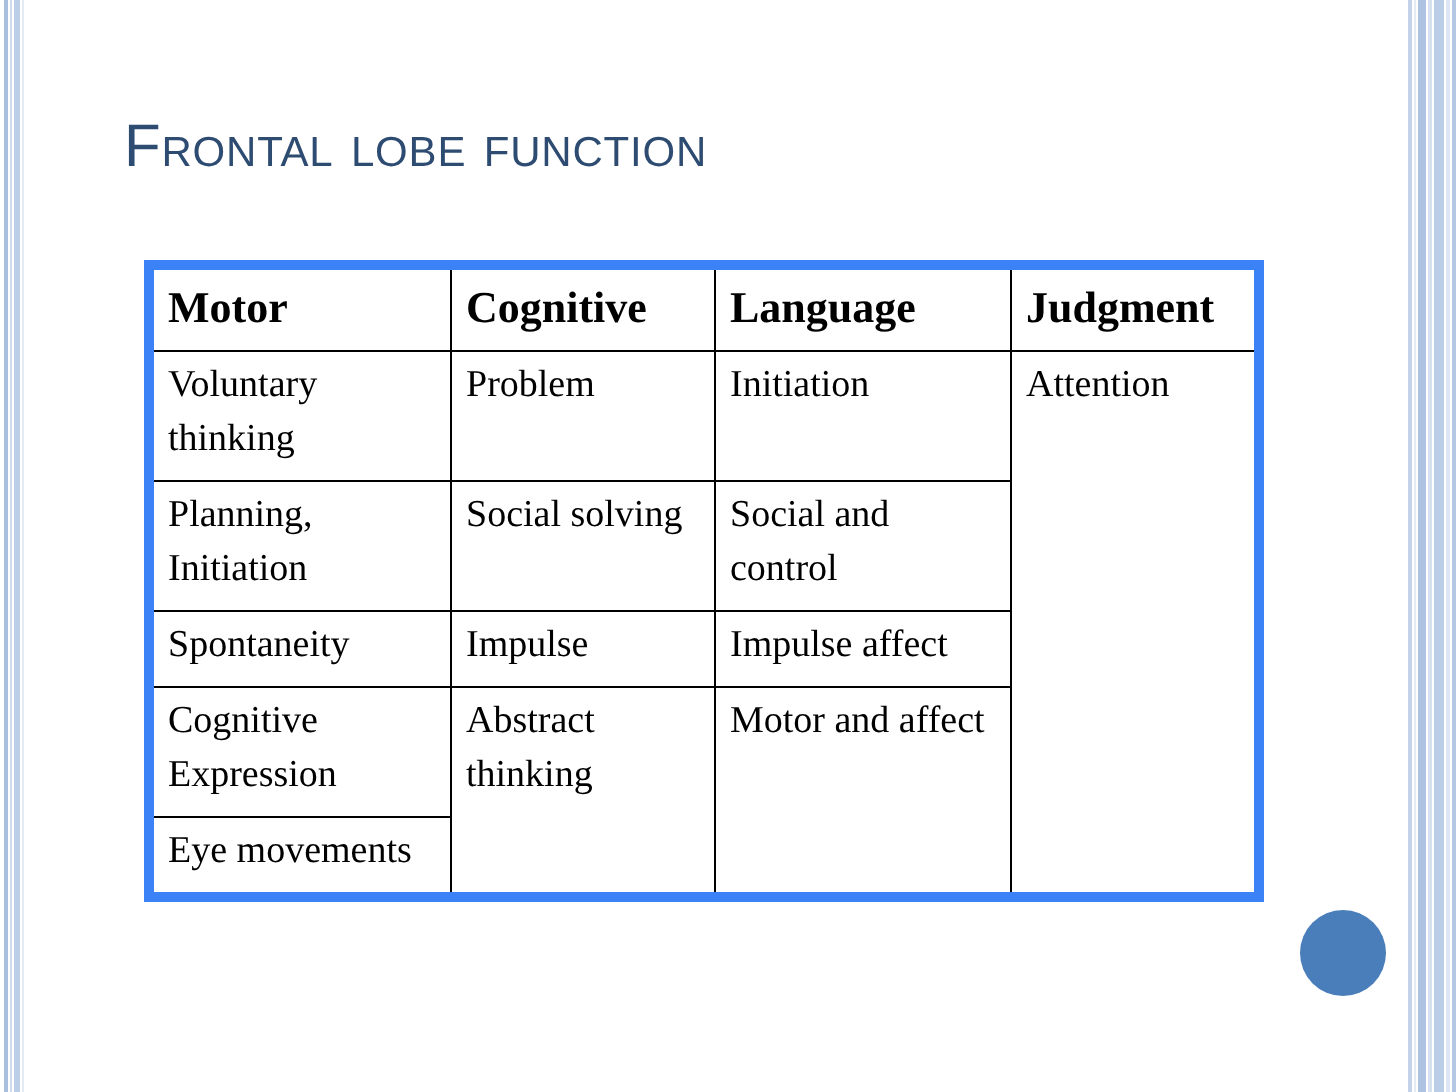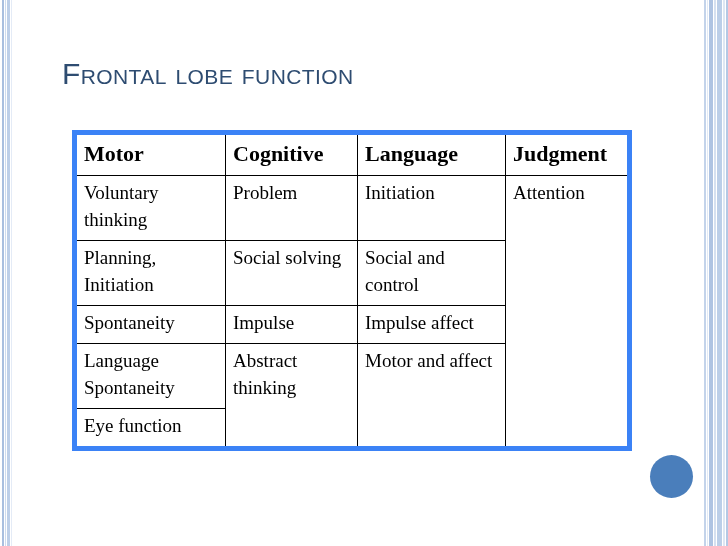--- a/index.html
+++ b/index.html
@@ -153,23 +153,23 @@
         <td>Planning, Initiation</td>
         <td>Social solving</td>
         <td>Social and control</td>
       </tr>
       <tr>
         <td>Spontaneity</td>
         <td>Impulse</td>
         <td>Impulse affect</td>
       </tr>
       <tr>
-        <td>Language Spontaneity</td>
+        <td>Cognitive Expression</td>
         <td rowspan="2">Abstract thinking</td>
         <td rowspan="2">Motor and affect</td>
       </tr>
       <tr>
-        <td>Eye function</td>
+        <td>Eye movements</td>
       </tr>
     </tbody>
   </table>
 
 </div>
 
 </body></html>

